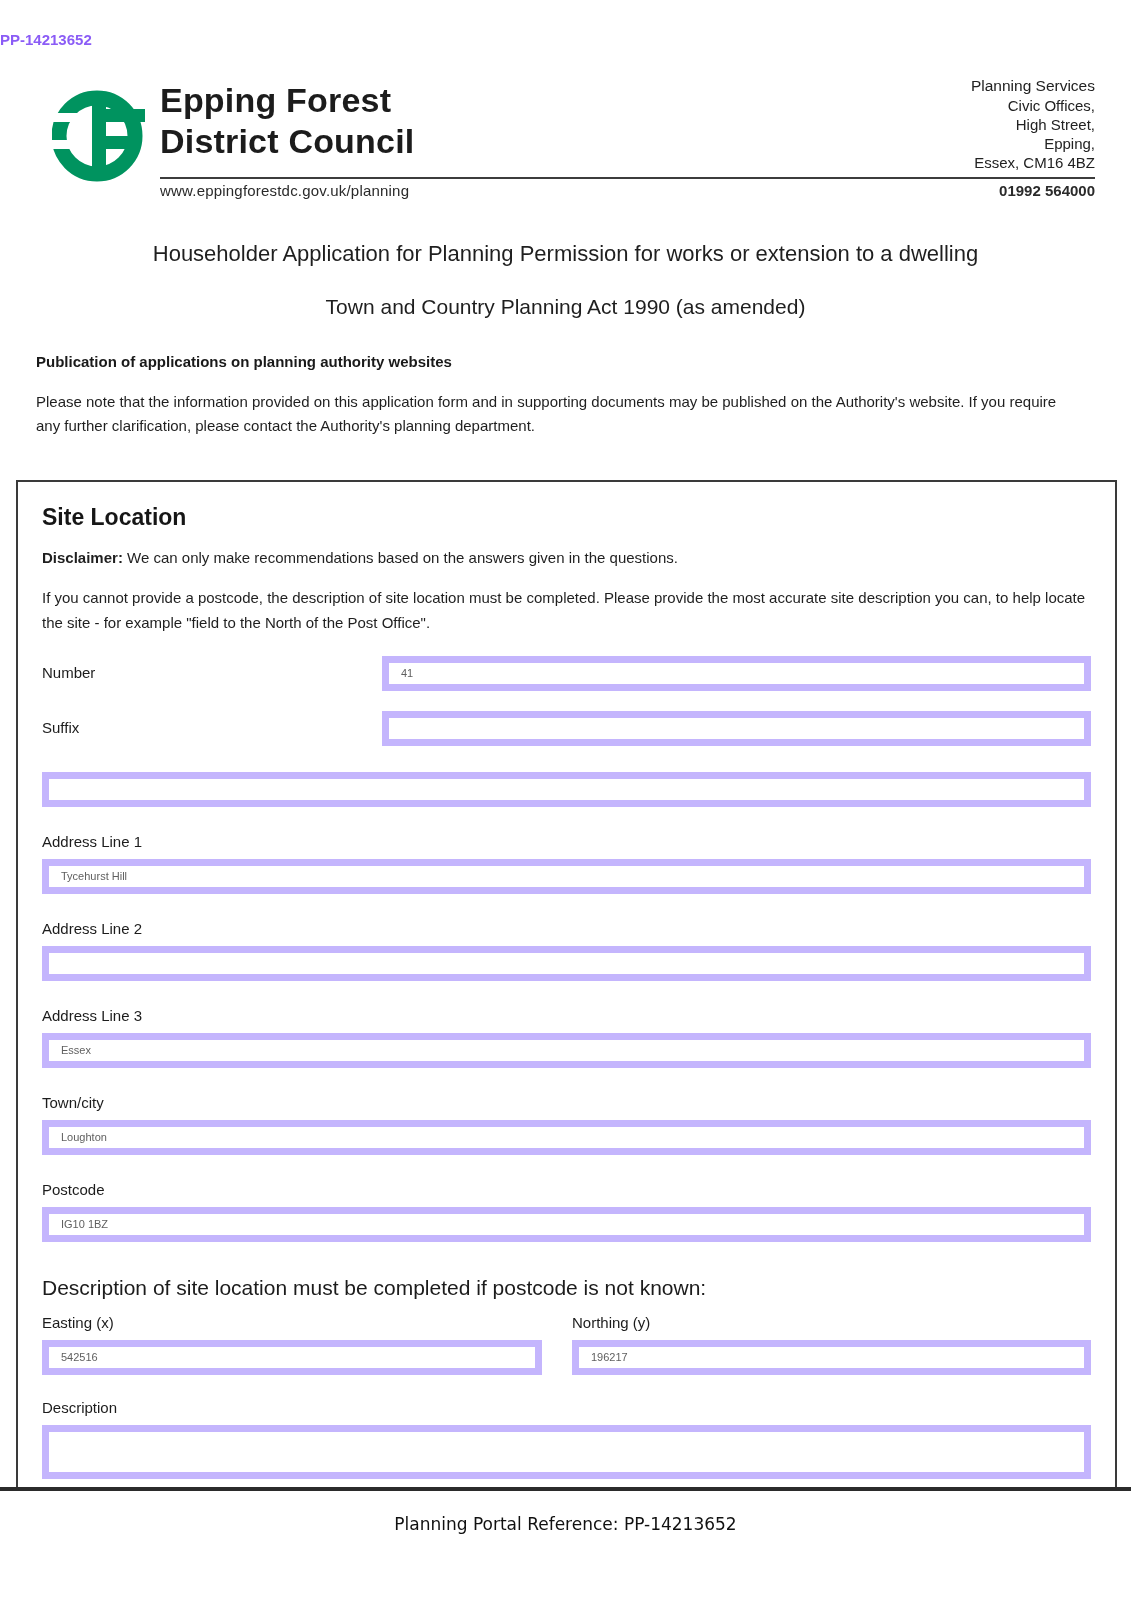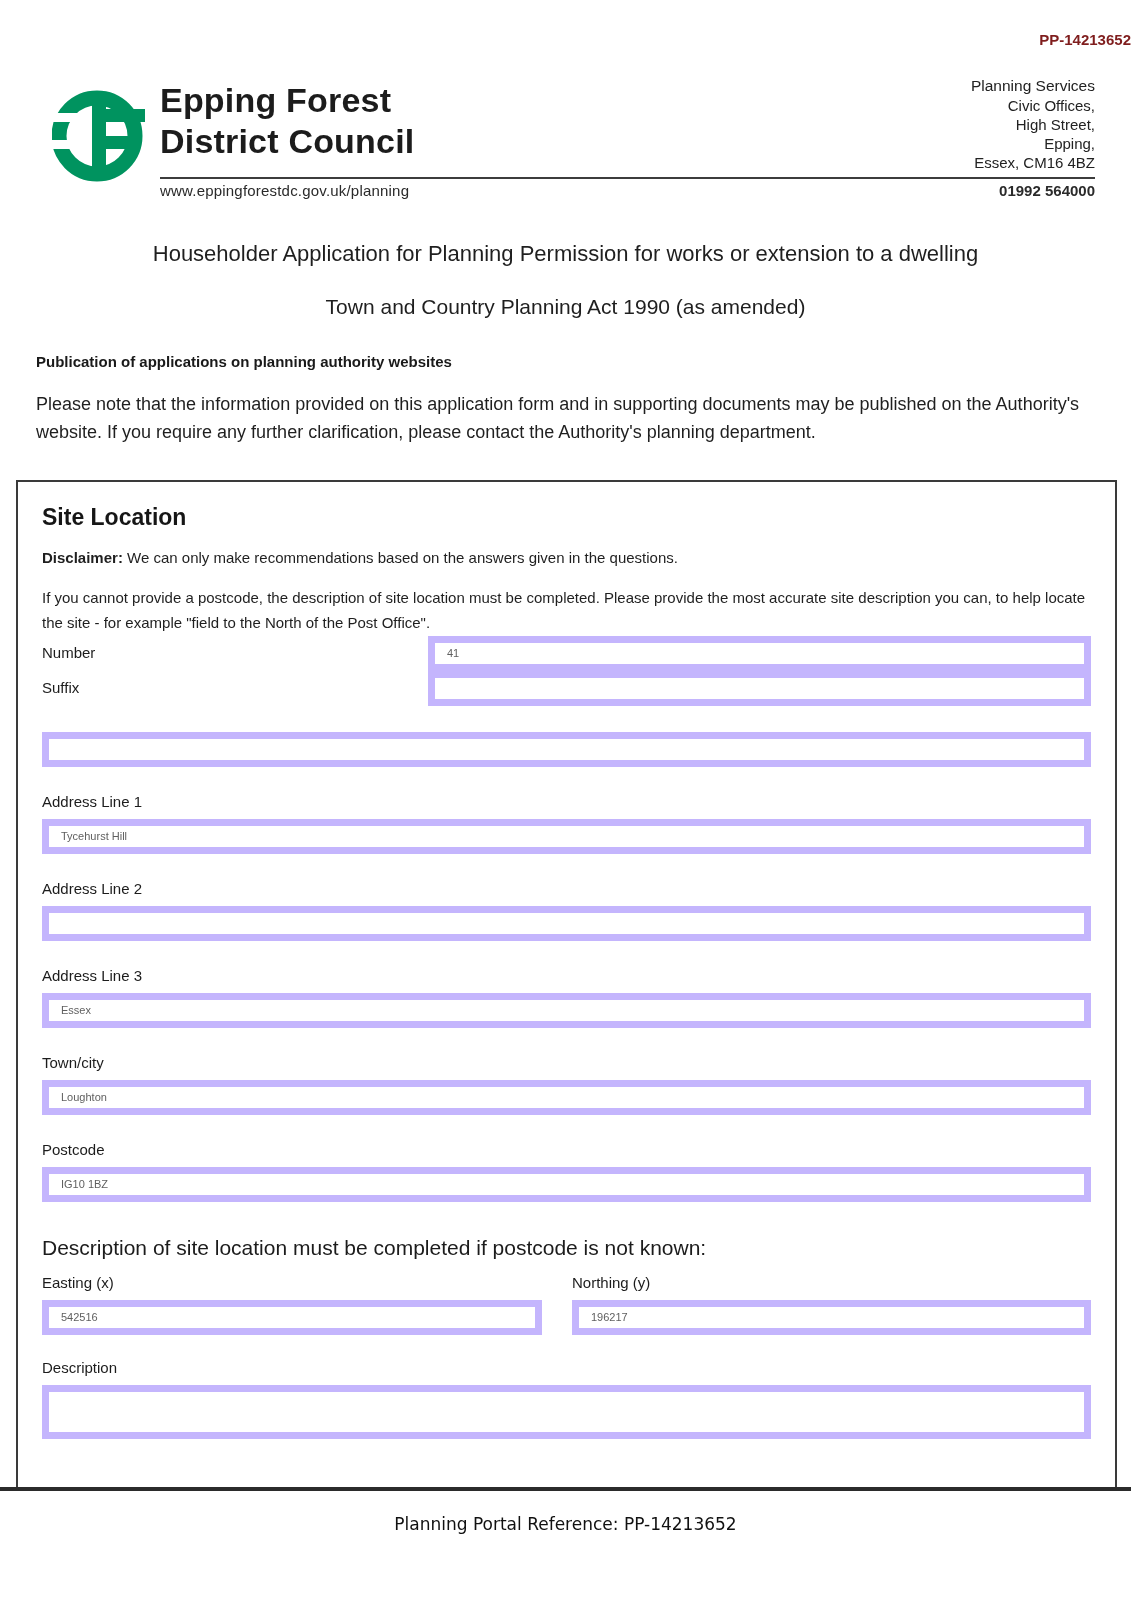--- a/index.html
+++ b/index.html
@@ -14,24 +14,24 @@
     height: 1600px;
     margin: 0 auto;
     background: #fff;
     position: relative;
     overflow: hidden;
   }
 
   
   .ref-top {
     padding-top: 31px;
-    text-align: right;
+    text-align: left;
     font-weight: bold;
     font-size: 15px;
-    color: #7f1d1d;
+    color: #8b5cf6;
   }
 
   
   .header {
     display: flex;
     align-items: flex-start;
     margin: 26px 36px 0 52px;
   }
   .logo-wrap { flex: 0 0 100px; padding-top: 6px; }
   .header-main { flex: 1; margin-left: 8px; }
@@ -82,21 +82,21 @@
 
   
   .pub-heading {
     margin: 34px 36px 0 36px;
     font-weight: bold;
     font-size: 15px;
     color: #1a1a1a;
   }
   .pub-body {
     margin: 20px 36px 0 36px;
-    font-size: 18px;
+    font-size: 15px;
     line-height: 1.6;
     color: #1f1f1f;
     max-width: 1046px;
   }
 
   
   .site-box {
     position: absolute;
     left: 16px;
     right: 14px;
@@ -122,21 +122,21 @@
   .intro {
     margin-top: 20px;
     font-size: 15px;
     line-height: 1.65;
     color: #1f1f1f;
   }
 
   .field-inline {
     display: flex;
     align-items: center;
-    gap: 46px;
+    margin-top: 20px;
   }
   .field-inline .lbl {
     flex: 0 0 340px;
     font-size: 15px;
     color: #1c1c1c;
     align-self: flex-start;
     padding-top: 8px;
   }
   .field-inline input { flex: 1; }
 

